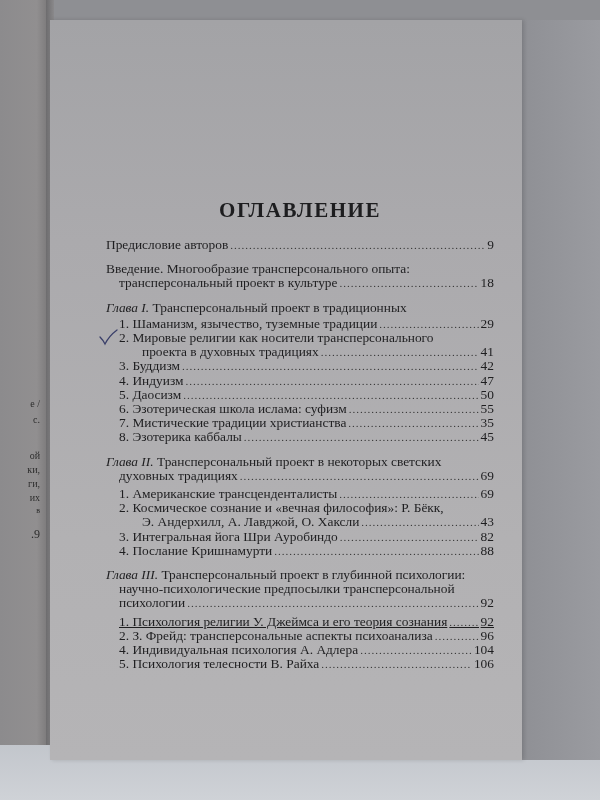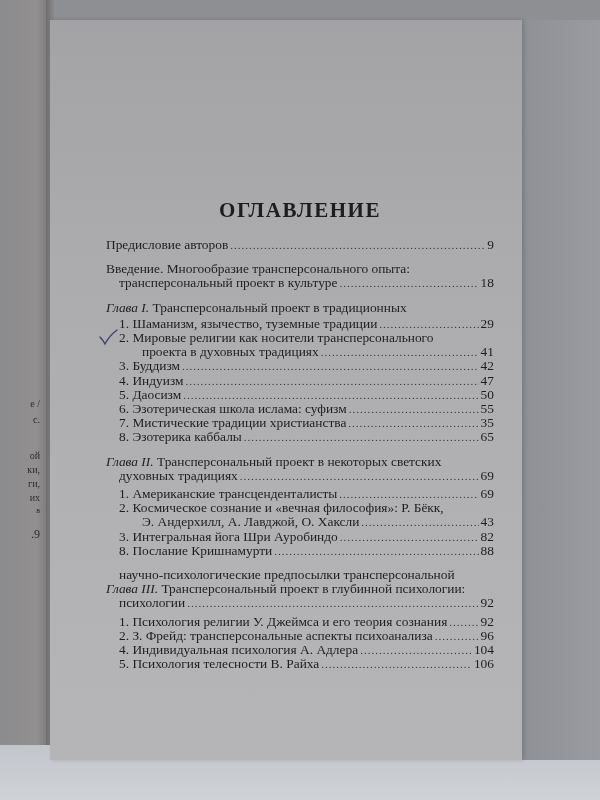--- a/index.html
+++ b/index.html
@@ -162,21 +162,21 @@
     <div class="line indent1">
         <span class="txt">7. Мистические традиции христианства</span>
         <span class="dots"></span>
         <span class="pg">35</span>
       </div>
   </div>
   <div class="entry">
     <div class="line indent1">
         <span class="txt">8. Эзотерика каббалы</span>
         <span class="dots"></span>
-        <span class="pg">65</span>
+        <span class="pg">45</span>
       </div>
   </div>
 
   <div class="entry gap">
     <div class="line">
         <span class="txt"><span class="label-italic">Глава II.</span> <span>Трансперсональный проект в некоторых светских</span></span>
       </div>
     <div class="line indent1">
         <span class="txt">духовных традициях</span>
         <span class="dots"></span>
@@ -203,41 +203,41 @@
   </div>
   <div class="entry">
     <div class="line indent1">
         <span class="txt">3. Интегральная йога Шри Ауробиндо</span>
         <span class="dots"></span>
         <span class="pg">82</span>
       </div>
   </div>
   <div class="entry">
     <div class="line indent1">
-        <span class="txt">8. Послание Кришнамурти</span>
+        <span class="txt">4. Послание Кришнамурти</span>
         <span class="dots"></span>
         <span class="pg">88</span>
       </div>
   </div>
 
   <div class="entry gap">
+    <div class="line">
+        <span class="txt"><span class="label-italic">Глава III.</span> <span>Трансперсональный проект в глубинной психологии:</span></span>
+      </div>
     <div class="line indent1">
         <span class="txt">научно-психологические предпосылки трансперсональной</span>
       </div>
-    <div class="line">
-        <span class="txt"><span class="label-italic">Глава III.</span> <span>Трансперсональный проект в глубинной психологии:</span></span>
-      </div>
     <div class="line indent1">
         <span class="txt">психологии</span>
         <span class="dots"></span>
         <span class="pg">92</span>
       </div>
   </div>
 
-  <div class="entry" style="margin-top:4px;">
+  <div class="entry" style="margin-top:4px;text-decoration:underline;">
     <div class="line indent1">
         <span class="txt">1. Психология религии У. Джеймса и его теория сознания</span>
         <span class="dots"></span>
         <span class="pg">92</span>
       </div>
   </div>
   <div class="entry">
     <div class="line indent1">
         <span class="txt">2. З. Фрейд: трансперсональные аспекты психоанализа</span>
         <span class="dots"></span>

